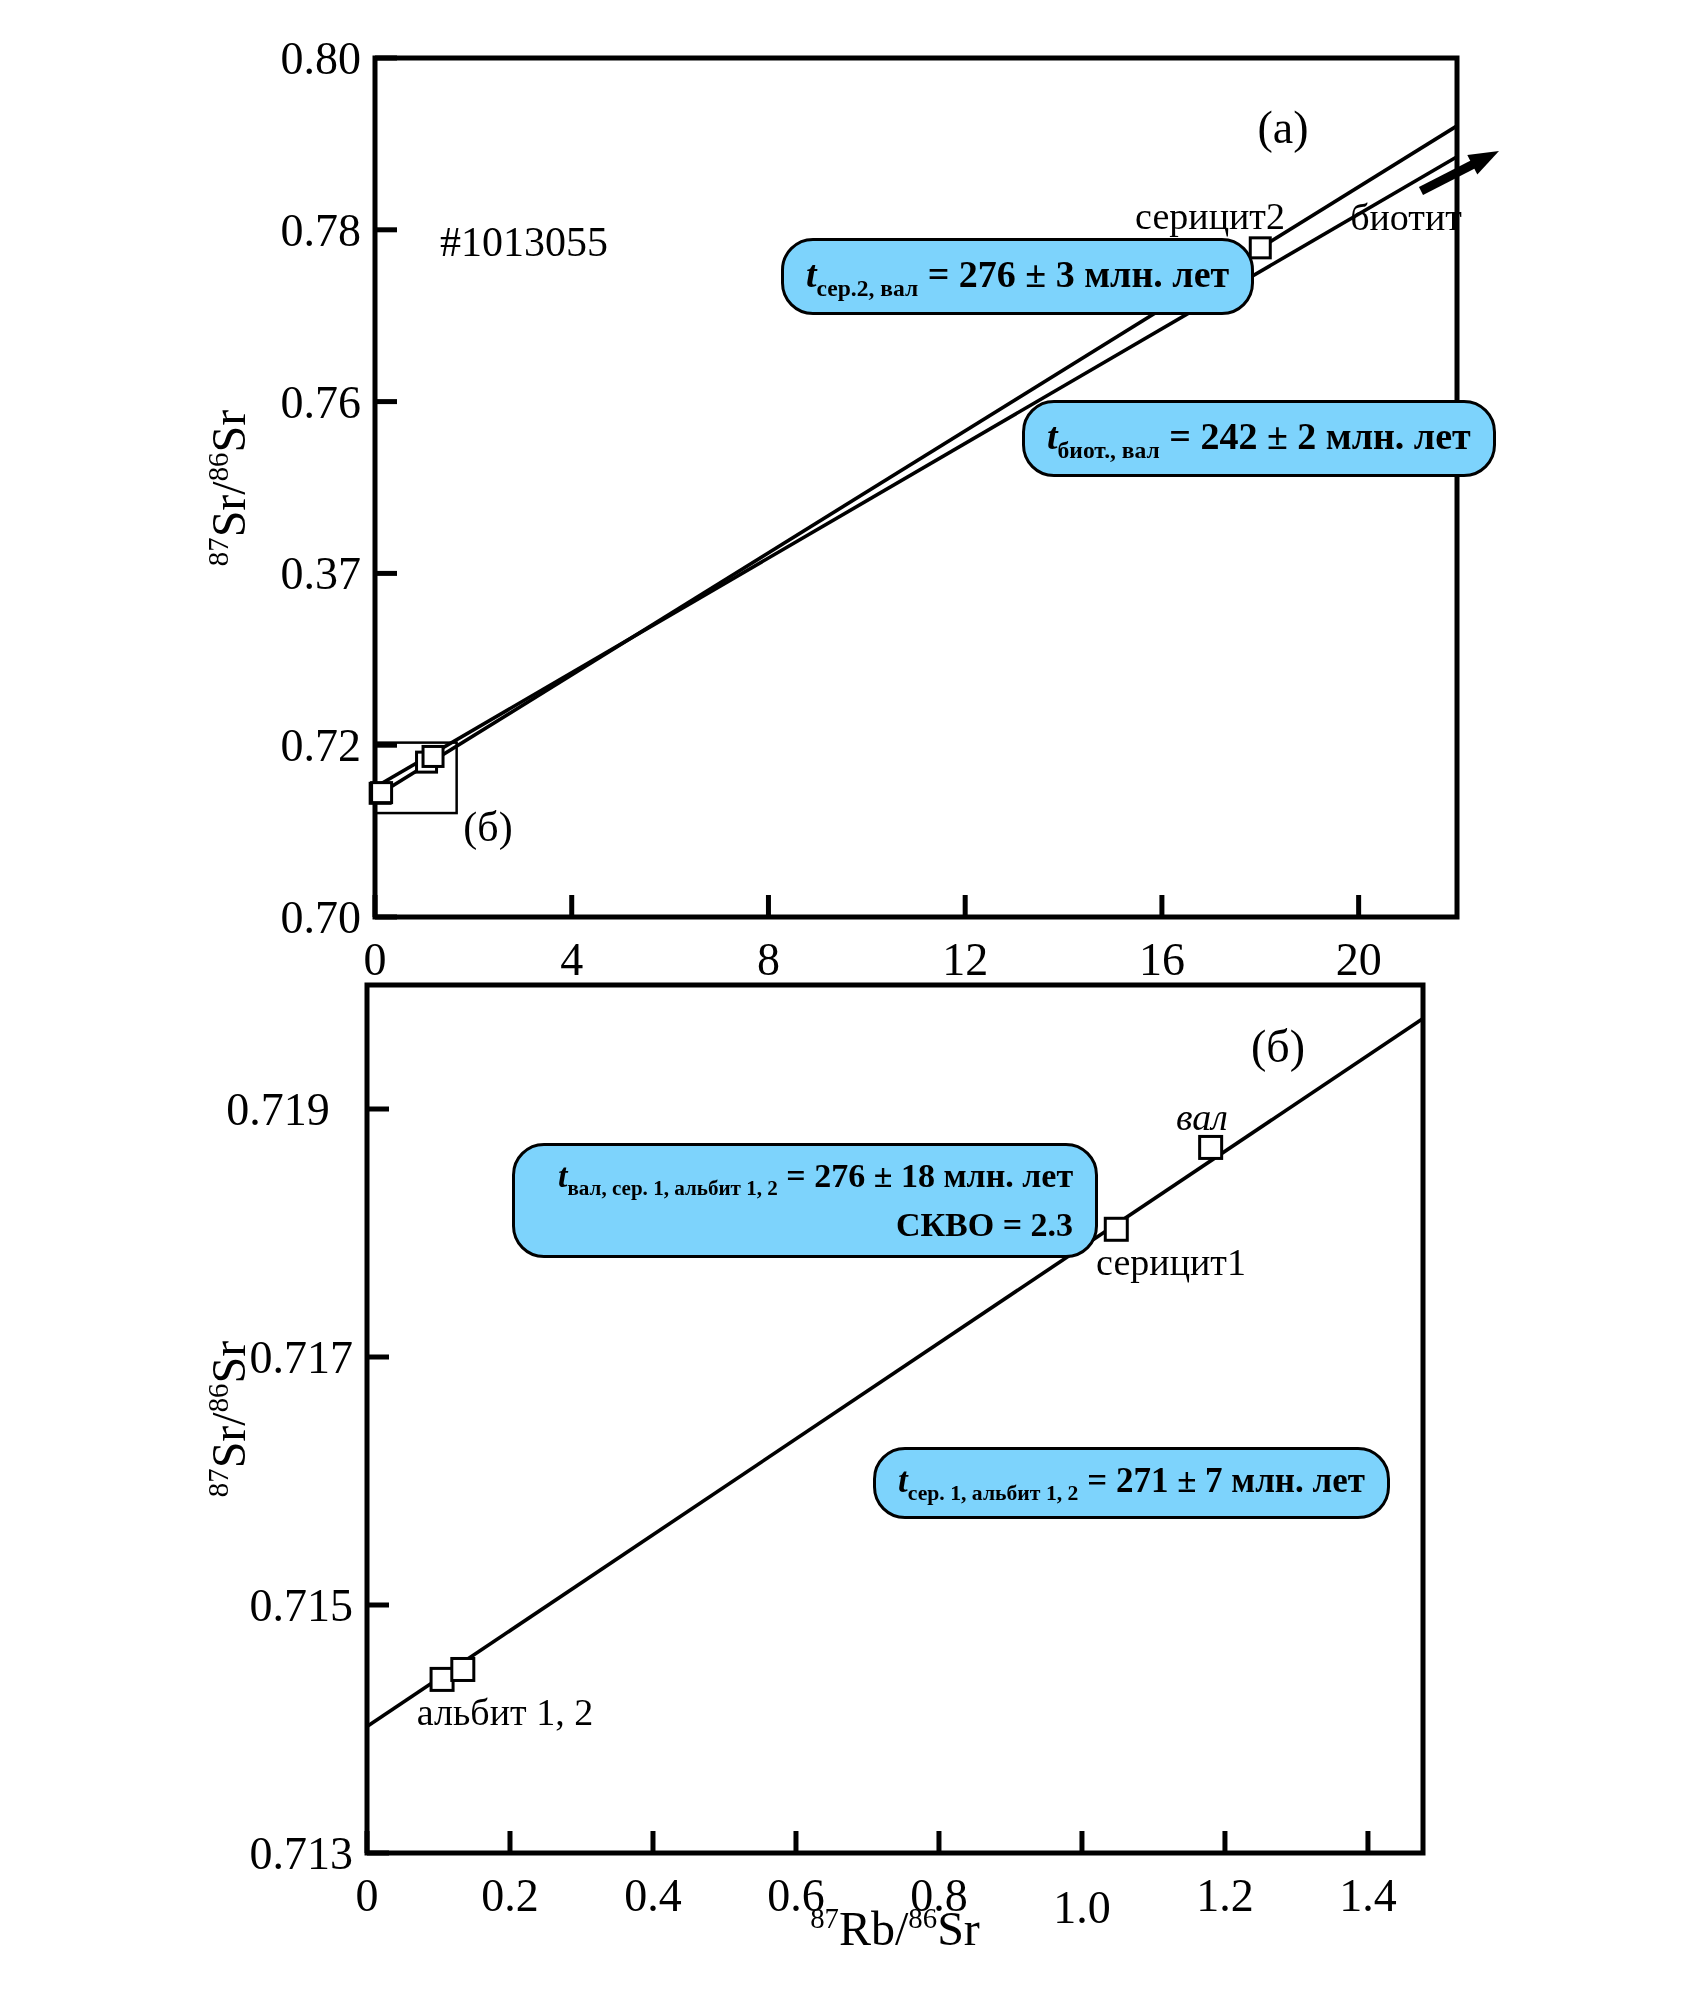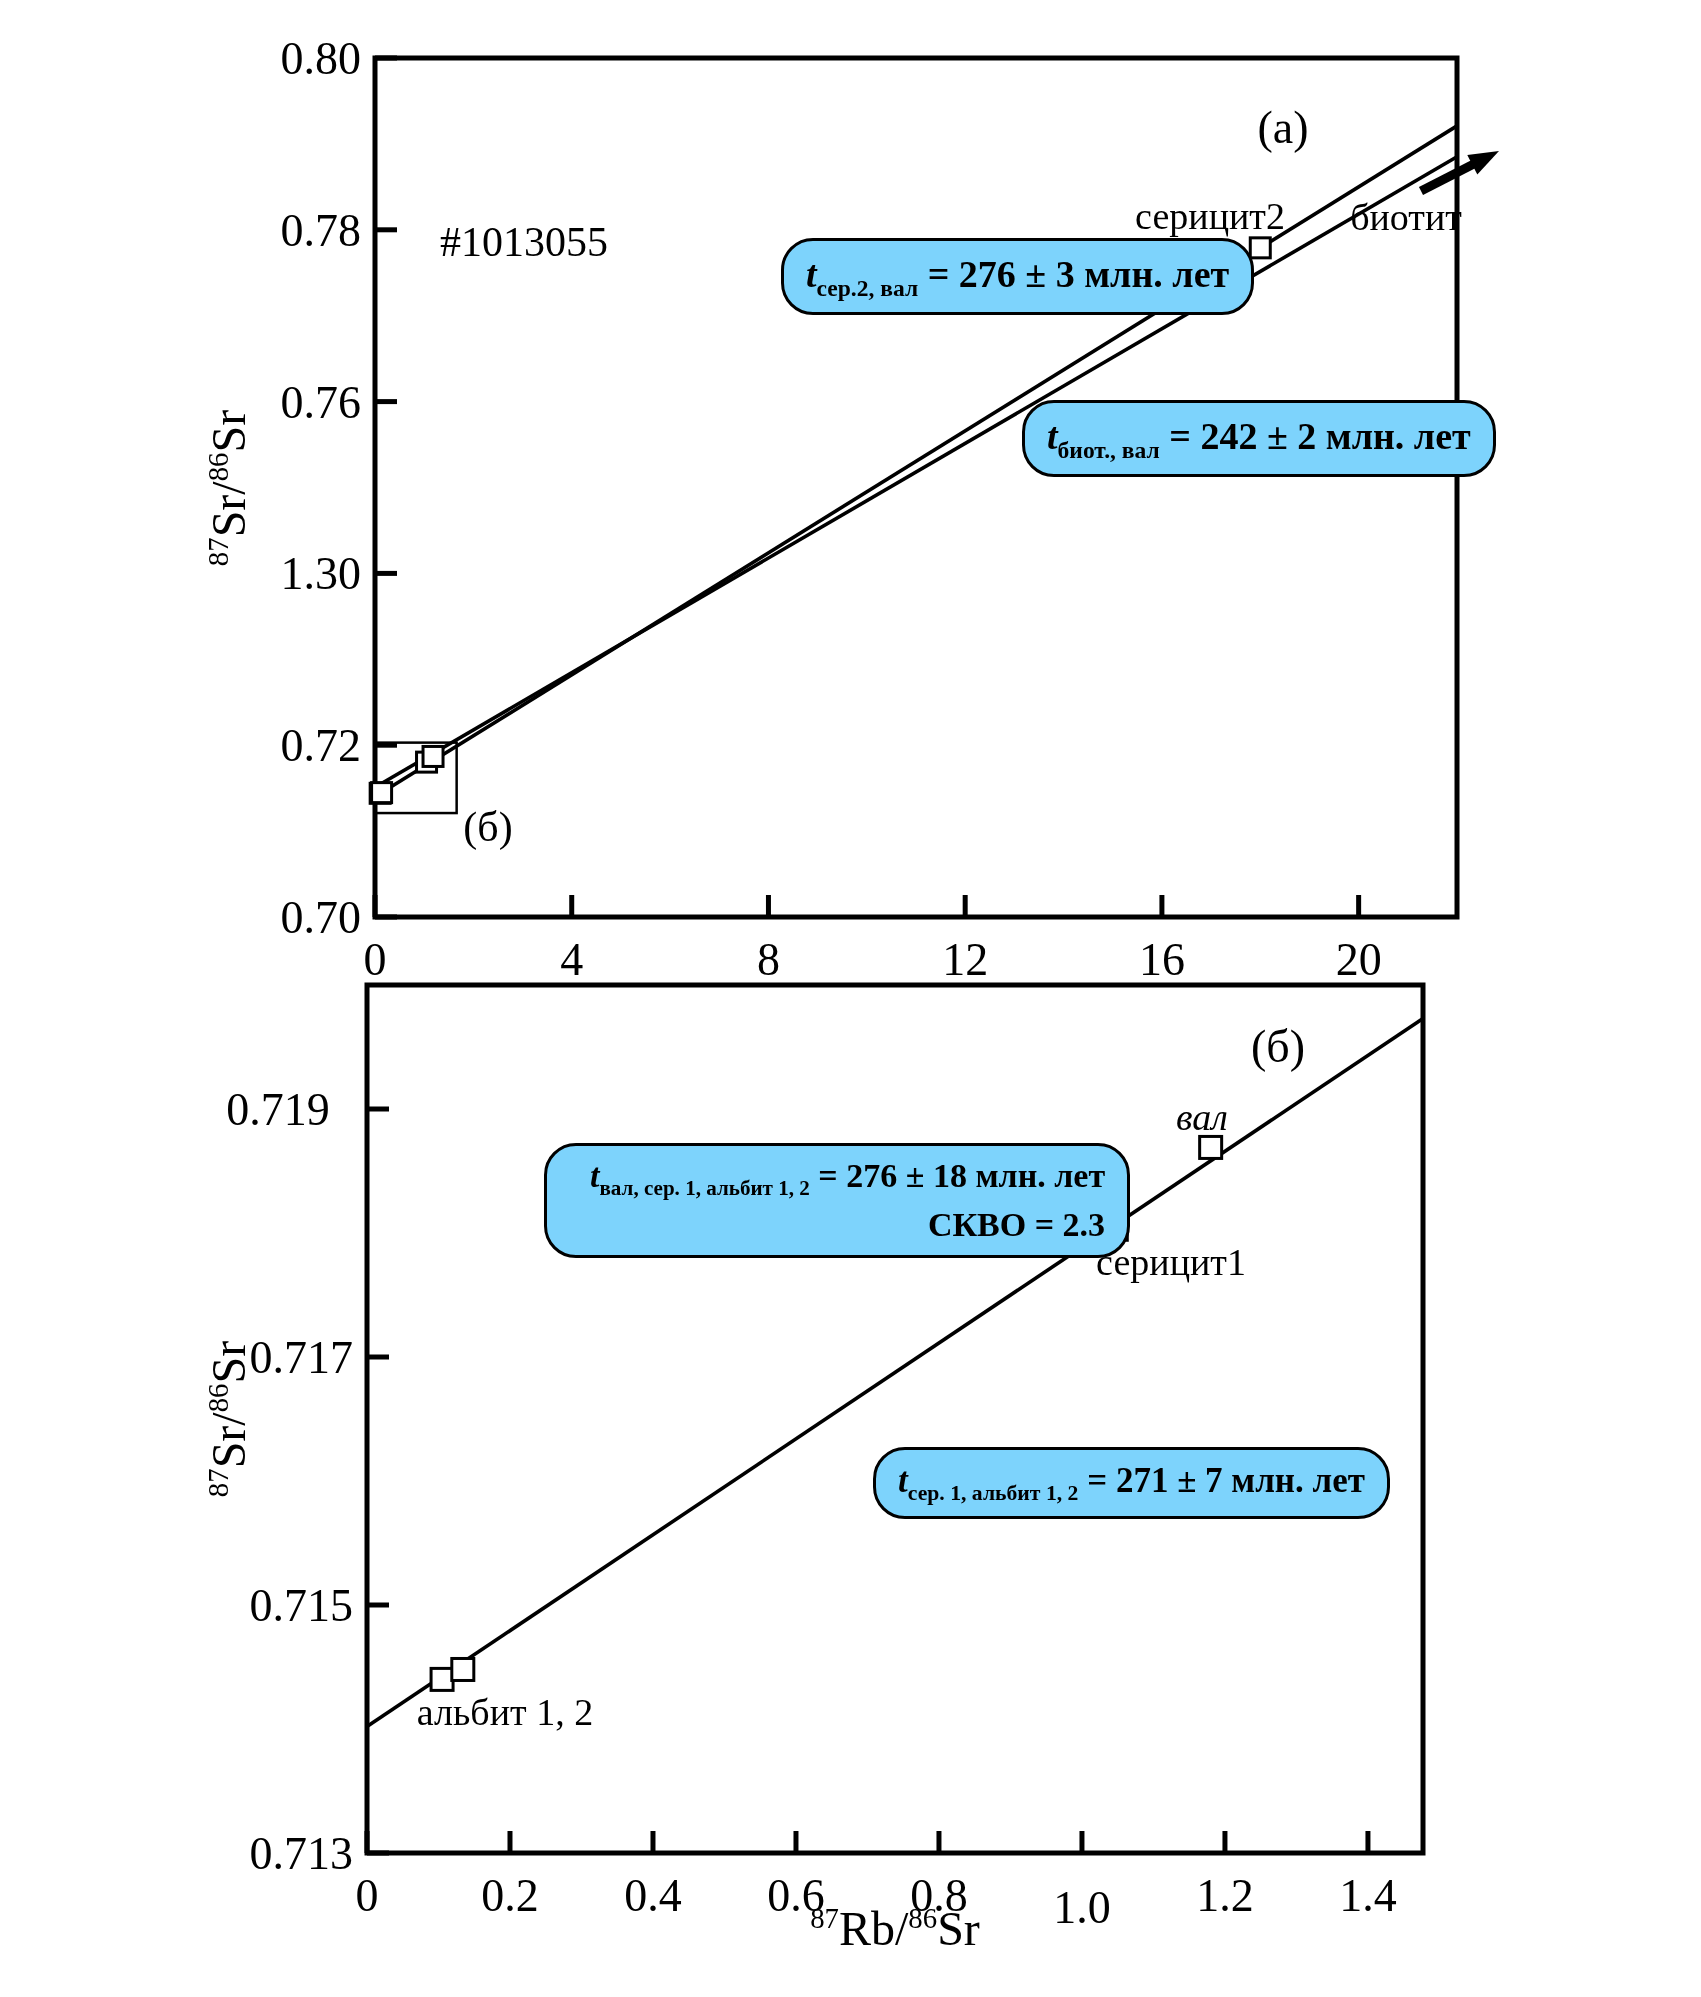--- a/index.html
+++ b/index.html
@@ -88,21 +88,21 @@
 
   <div class="txt inset-label" id="inset-label-a">(б)</div>
 <div class="txt tick-label-x" style="left: 375px; top: 933px;">0</div>
     <div class="txt tick-label-x" style="left: 571.727px; top: 933px;">4</div>
     <div class="txt tick-label-x" style="left: 768.455px; top: 933px;">8</div>
     <div class="txt tick-label-x" style="left: 965.182px; top: 933px;">12</div>
     <div class="txt tick-label-x" style="left: 1161.91px; top: 933px;">16</div>
     <div class="txt tick-label-x" style="left: 1358.64px; top: 933px;">20</div>
     <div class="txt tick-label-y" style="left: 211px; top: 917px;">0.70</div>
     <div class="txt tick-label-y" style="left: 211px; top: 745.2px;">0.72</div>
-    <div class="txt tick-label-y" style="left: 211px; top: 573.4px;">1.30</div>
+    <div class="txt tick-label-y" style="left: 211px; top: 573.4px;">0.37</div>
     <div class="txt tick-label-y" style="left: 211px; top: 401.6px;">0.76</div>
     <div class="txt tick-label-y" style="left: 211px; top: 229.8px;">0.78</div>
     <div class="txt tick-label-y" style="left: 211px; top: 58px;">0.80</div>
     <div class="txt point-label" style="left: 1210px; top: 216px;">серицит2</div>
     <div class="txt point-label" style="left: 1406px; top: 217px;">биотит</div>
     <div class="ann-box" style="left: 781px; top: 238px; font-size: 38px;">
       <div class="line"><span class="it">t</span><sub>сер.2, вал</sub><span>&nbsp;= 276 ± 3 млн. лет</span></div>
     </div>
     <div class="ann-box" style="left: 1022px; top: 400px; font-size: 38px;">
       <div class="line"><span class="it">t</span><sub>биот., вал</sub><span>&nbsp;= 242 ± 2 млн. лет</span></div>
@@ -116,21 +116,21 @@
     <div class="txt tick-label-x" style="left: 1081.96px; top: 1869px; margin-top: 12px;">1.0</div>
     <div class="txt tick-label-x" style="left: 1224.96px; top: 1869px;">1.2</div>
     <div class="txt tick-label-x" style="left: 1367.95px; top: 1869px;">1.4</div>
     <div class="txt tick-label-y" style="left: 203px; top: 1853px;">0.713</div>
     <div class="txt tick-label-y" style="left: 203px; top: 1605px;">0.715</div>
     <div class="txt tick-label-y" style="left: 203px; top: 1357px;">0.717</div>
     <div class="txt tick-label-y" style="left: 203px; top: 1109px; text-align: center;">0.719</div>
     <div class="txt point-label" style="left: 1202px; top: 1117px; font-style: italic;">вал</div>
     <div class="txt point-label" style="left: 1171px; top: 1262px;">серицит1</div>
     <div class="txt point-label" style="left: 505px; top: 1712px;">альбит 1, 2</div>
-    <div class="ann-box" style="left: 544px; top: 1143px; font-size: 34px; padding-left: 43px;">
+    <div class="ann-box" style="left: 512px; top: 1143px; font-size: 34px; padding-left: 43px;">
       <div class="line"><span class="it">t</span><sub>вал, сер. 1, альбит 1, 2</sub><span>&nbsp;= 276 ± 18 млн. лет</span></div>
       <div class="line">СКВО = 2.3</div>
     </div>
     <div class="ann-box" style="left: 873px; top: 1447px; font-size: 35px;">
       <div class="line"><span class="it">t</span><sub>сер. 1, альбит 1, 2</sub><span>&nbsp;= 271 ± 7 млн. лет</span></div>
     </div>
     <div class="txt axis-label rot" style="left: 228px; top: 1419px;"><sup>87</sup><span>Sr/</span><sup>86</sup><span>Sr</span></div>
     <div class="txt axis-label" style="left: 895px; top: 1928px; transform: translate(-50%, -50%);"><sup>87</sup><span>Rb/</span><sup>86</sup><span>Sr</span></div>
   </div>
 

